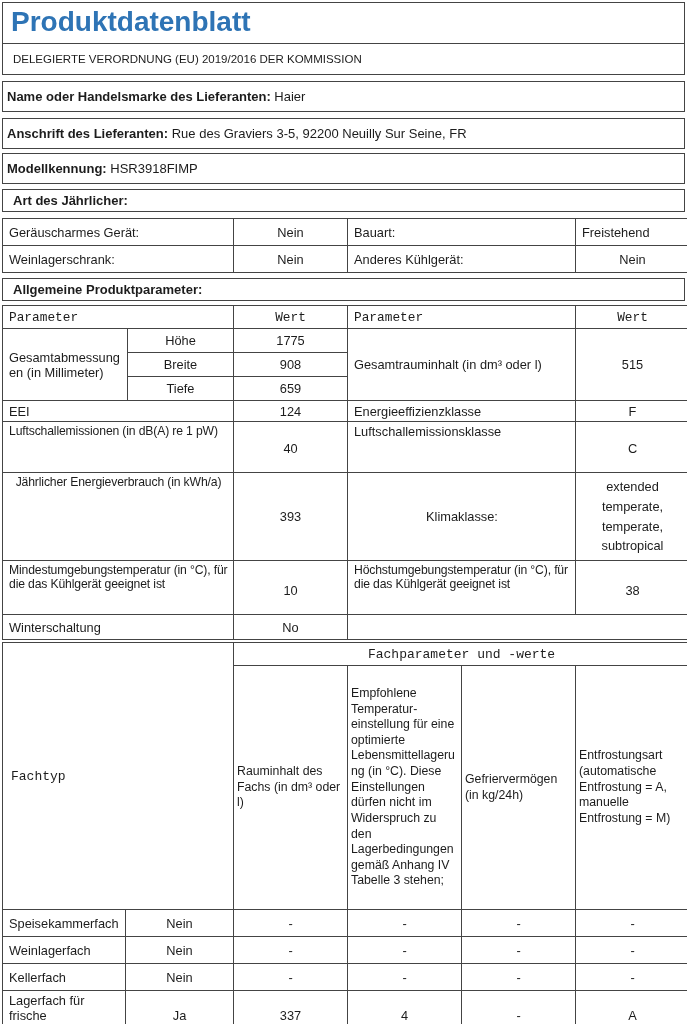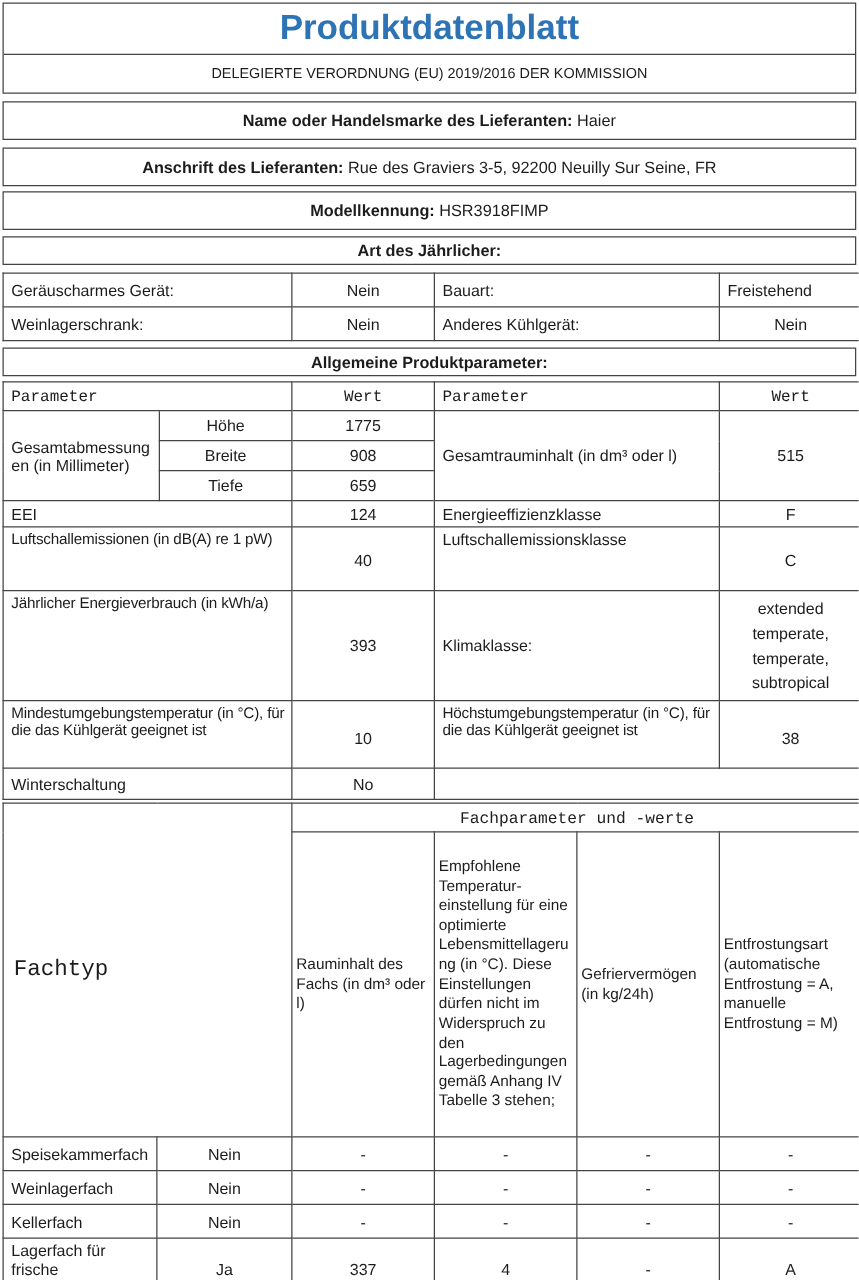--- a/index.html
+++ b/index.html
@@ -1,49 +1,49 @@
 <!DOCTYPE html>
 <html><head>
 <meta charset="utf-8">
 <style>
   html,body { margin:0; padding:0; background:#ffffff; }
   .page {
     width:687px; height:1024px; overflow:hidden; background:#fff;
     font-family:"Liberation Sans","DejaVu Sans",sans-serif;
     color:#1c1c1c; box-sizing:border-box; padding:2px 2px 0 2px;
   }
-  .box { border:1.5px solid #444; box-sizing:border-box;text-align:center; }
+  .box { border:1.5px solid #444; box-sizing:border-box; }
   .page-title {
     font-size:28px; font-weight:bold; color:#2E74B5;
     padding:2px 8px 4px 8px; line-height:34px;
   }
   .deleg { border-top:1.5px solid #444; font-weight:normal; font-size:11.5px; padding:9px 10px; }
-  .info-box { font-size:13px; padding:7px 16px; margin-top:6px; }
+  .info-box { font-size:13px; padding:7px 4px; margin-top:6px; }
   .info-box .lbl { font-weight:bold; }
   .head-box { font-weight:bold; font-size:13px; padding:3px 10px; }
   .mt3{margin-top:3px} .mt4{margin-top:4px} .mt5{margin-top:5px} .mt6{margin-top:6px} .mt2{margin-top:2px}
   table { width:100%; border-collapse:collapse; table-layout:fixed; }
   td { border:1.5px solid #444; font-size:12.8px; padding:2px 5px; vertical-align:middle; word-wrap:break-word; }
   .c { text-align:center; }
   .vt { vertical-align:top; }
   .vb { vertical-align:bottom; padding-bottom:16px; }
   .small { font-size:12.2px; letter-spacing:-0.15px; }
   .padl { padding-left:6px; }
   tr.r27 td { height:22px; }
   tr.r23 td { height:18px;font-family:Liberation Mono, monospace; }
   tr.r24 td { height:19px; }
   tr.r21 td { height:16px; }
   tr.r37 td { height:32px; }
-  tr.r88 td { height:83px; }
+  tr.r88 td { height:83px;text-align:center; }
   tr.r40 td { height:35px; }
   tr.r25 td { height:20px; }
   tr.r244 td { height:239px; }
   tr.r38 td { height:33px; }
   .hdr2 { font-size:12.3px; line-height:1.27; padding:2px 3px; }
-  .fachtyp-cell { padding-left:8px; font-size:18px; }
+  .fachtyp-cell { padding-left:8px; font-size:13px; }
   .group-hdr { text-align:center; font-size:13px; }
   .klima { line-height:1.55; }
 </style>
 </head>
 <body>
 
 <div class="page">
 
   <div class="box">
     <div class="page-title">Produktdatenblatt</div>

